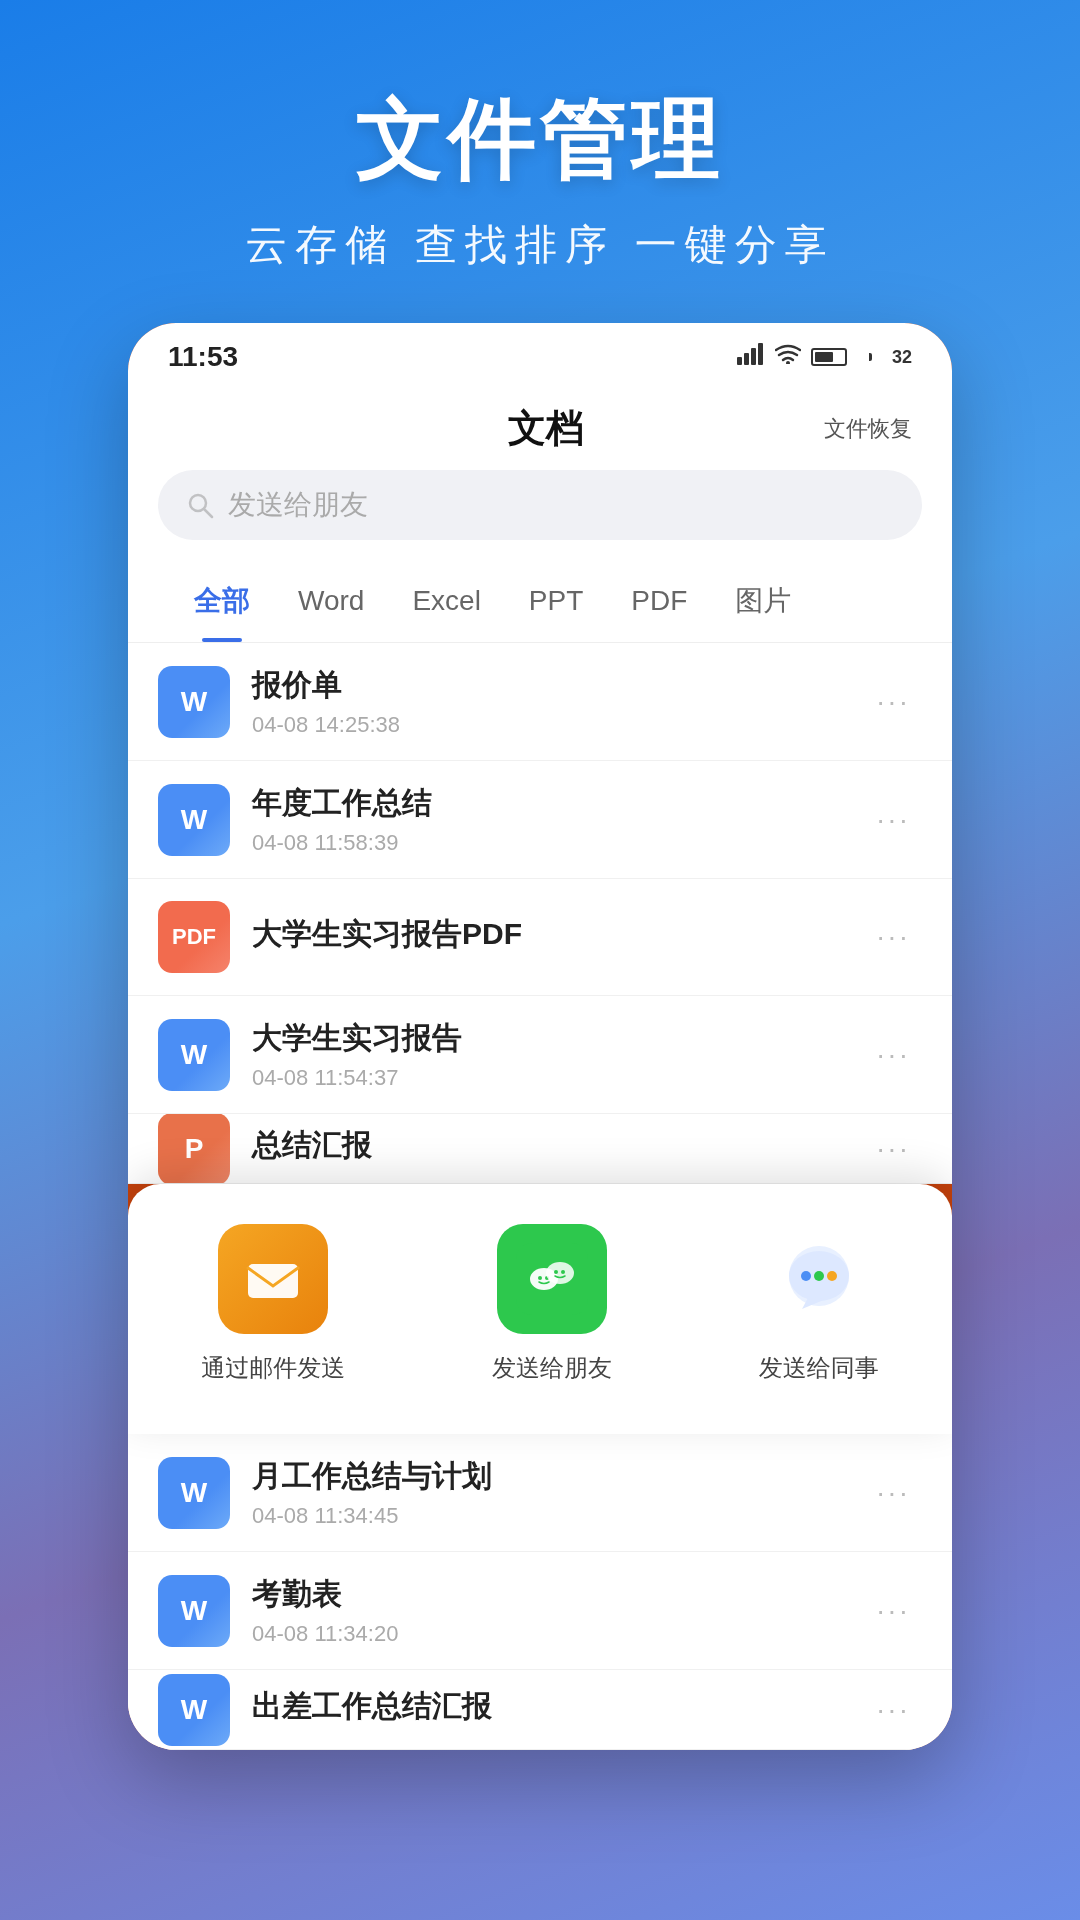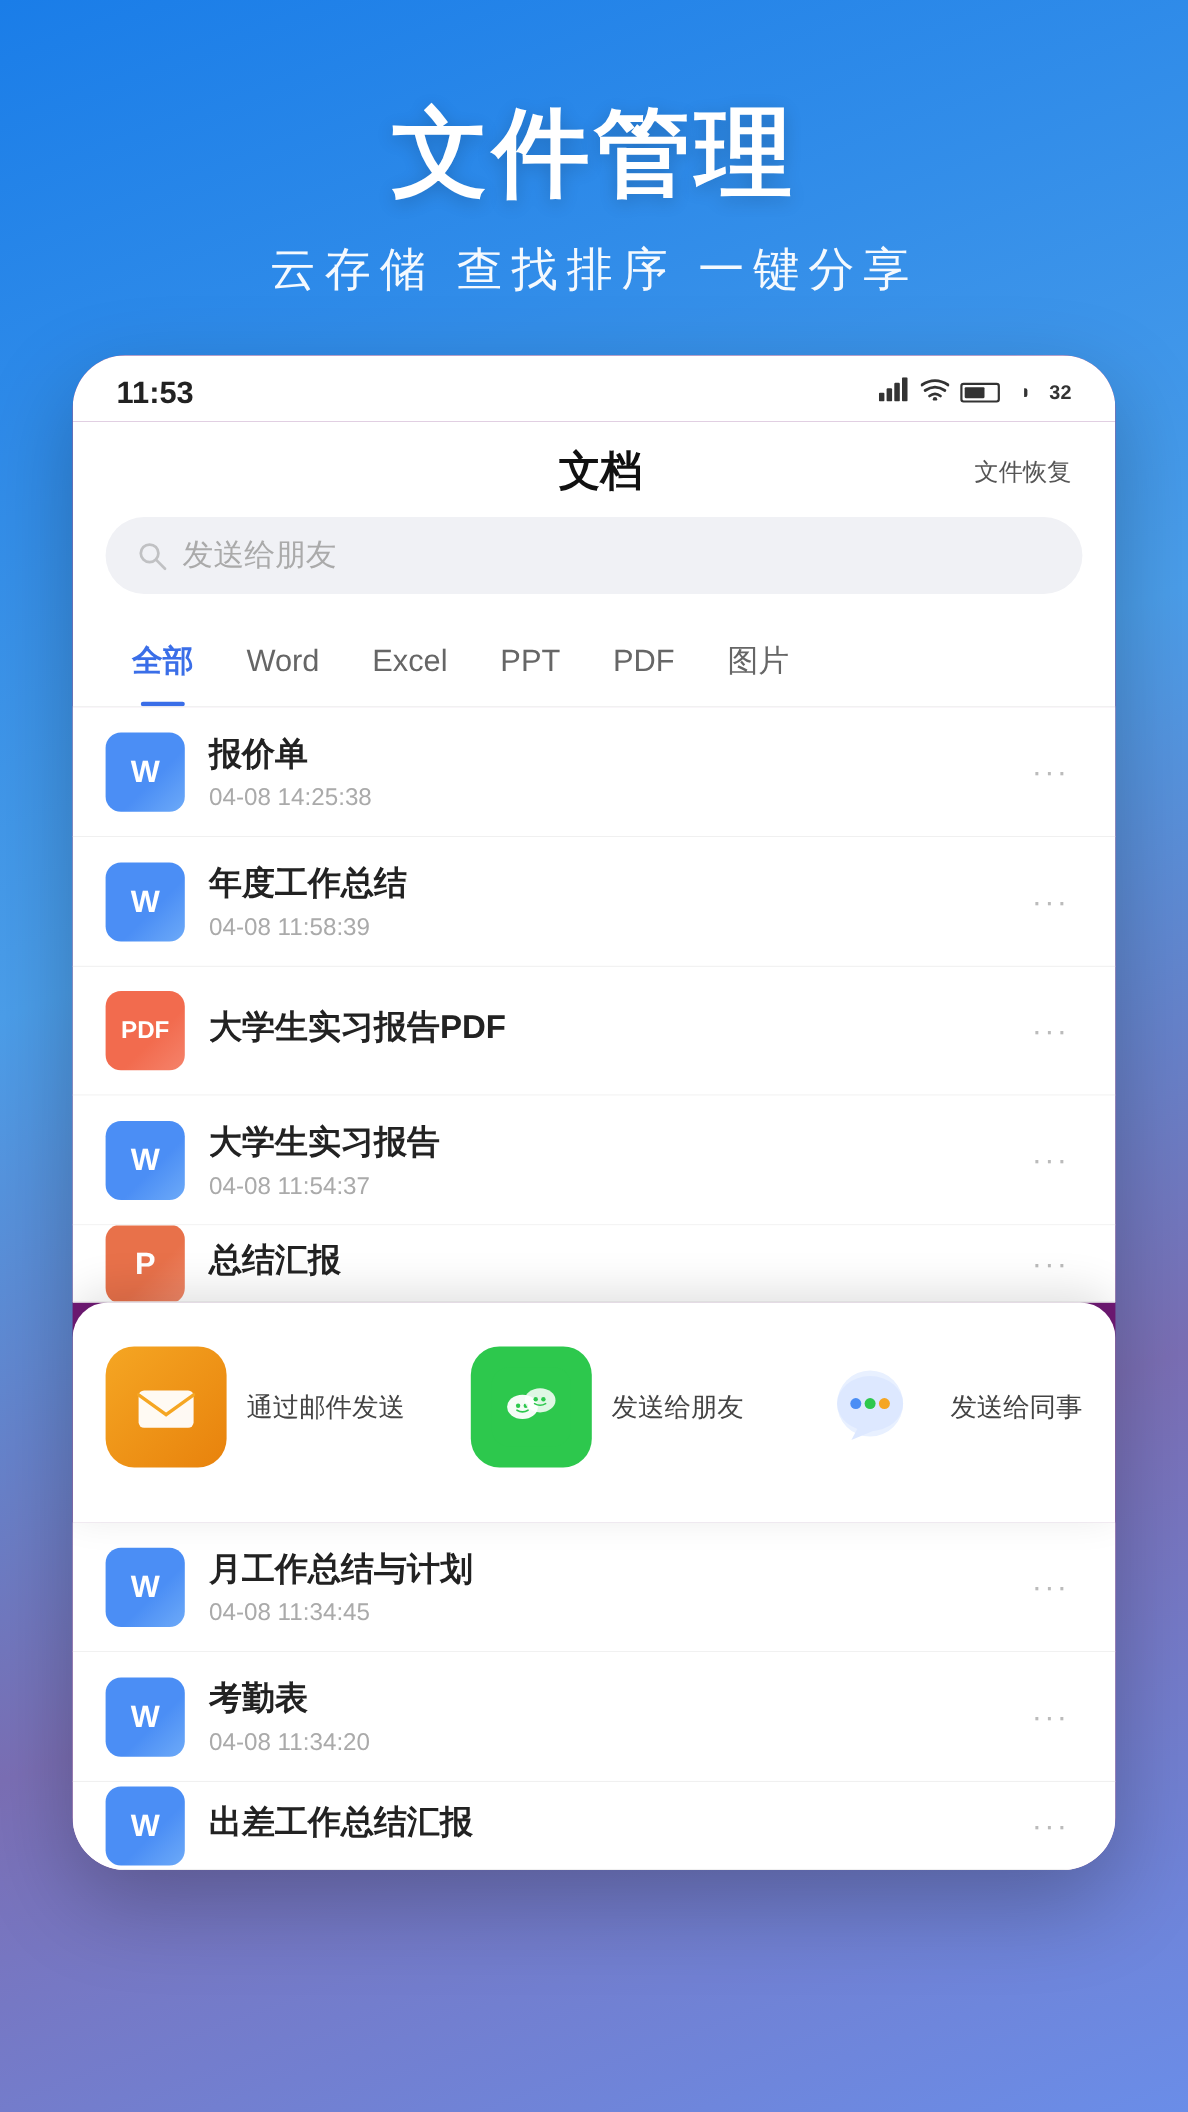--- a/index.html
+++ b/index.html
@@ -30,22 +30,22 @@
     .header-subtitle {
       margin-top: 18px;
       font-size: 42px;
       color: rgba(255,255,255,0.95);
       font-weight: 400;
       letter-spacing: 8px;
     }
 
     
     .phone-frame {
-      width: 948px;
-      background: #701a75;
+      width: 824px;
+      background: #c2410c;
       border-radius: 48px;
       overflow: hidden;
       box-shadow: 0 30px 80px rgba(0,0,0,0.25);
       position: relative;
     }
 
     
     .status-bar {
       background: #fff;
       display: flex;
@@ -141,21 +141,21 @@
     .search-placeholder {
       font-size: 28px;
       color: #aaa;
     }
 
     
     .filter-tabs {
       background: #fff;
       display: flex;
       align-items: center;
-      padding: 0 30px;
+      padding: 0 42px;
       border-bottom: 1.5px solid #eee;
       gap: 0;
       overflow: hidden;
     }
     .filter-tab {
       padding: 22px 24px;
       font-size: 28px;
       color: #666;
       position: relative;
       white-space: nowrap;
@@ -234,21 +234,21 @@
       padding: 40px 0 50px 0;
       display: flex;
       justify-content: space-around;
       align-items: flex-start;
       box-shadow: 0 -10px 40px rgba(0,0,0,0.12);
       position: relative;
       z-index: 10;
     }
     .share-item {
       display: flex;
-      flex-direction: row;
+      flex-direction: column;
       align-items: center;
       gap: 18px;
       cursor: pointer;
     }
     .share-icon-wrap {
       width: 110px;
       height: 110px;
       border-radius: 26px;
       display: flex;
       align-items: center;

